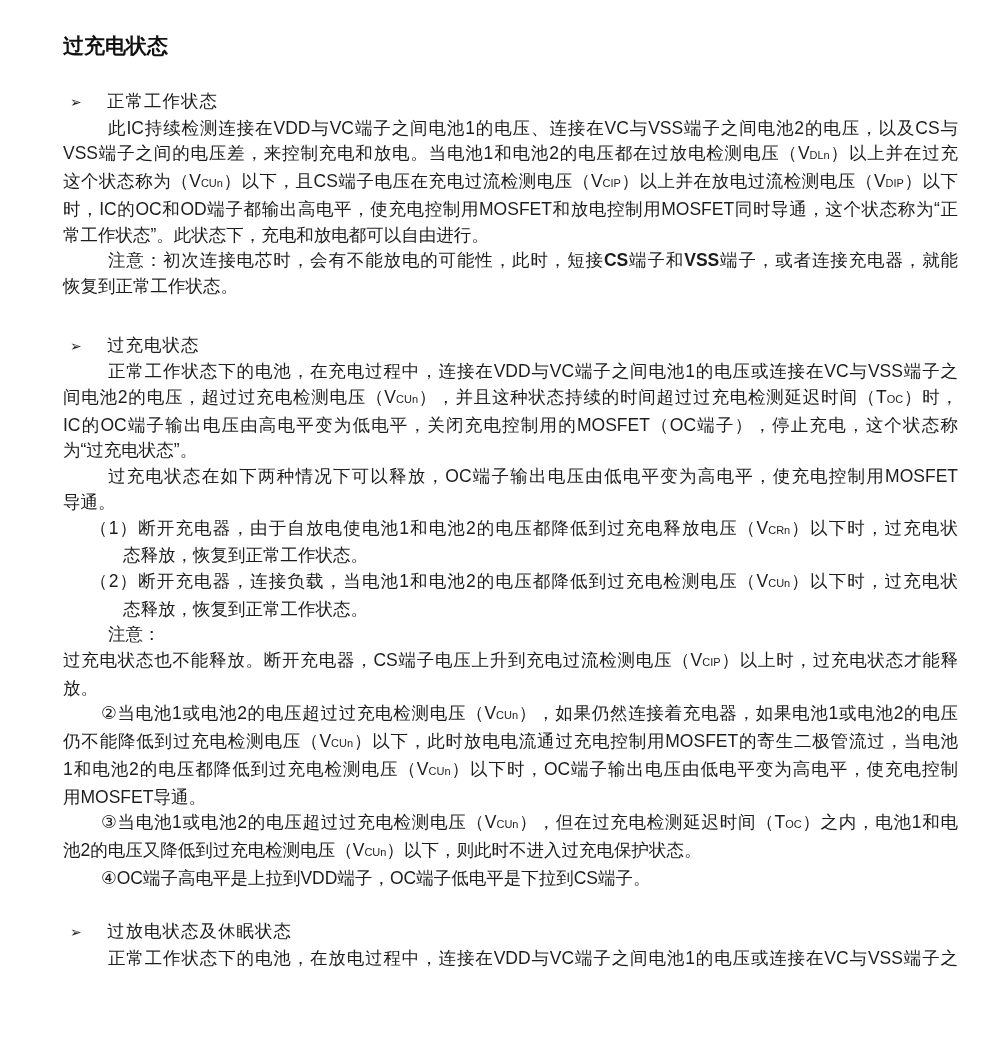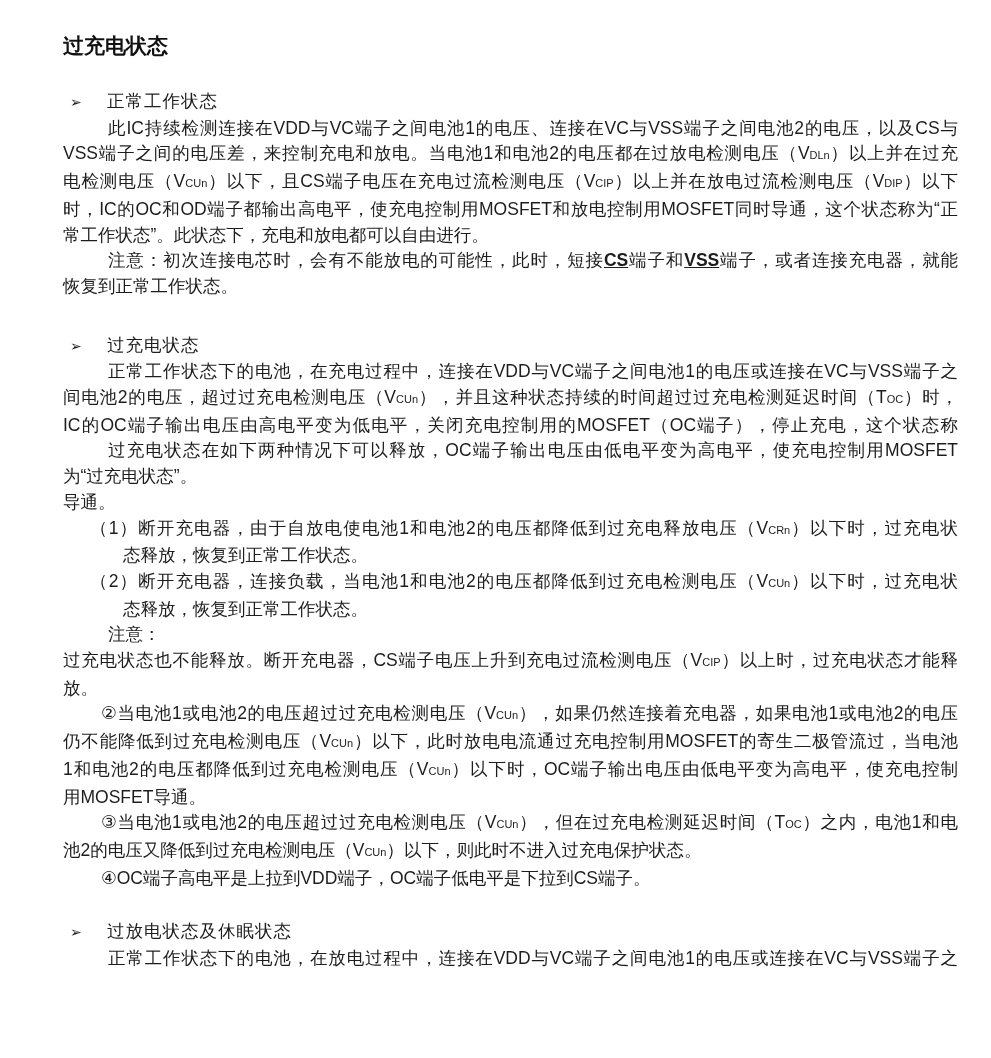--- a/index.html
+++ b/index.html
@@ -5,21 +5,21 @@
   html,body{margin:0;padding:0;}
   body{
     width:991px;height:1058px;overflow:hidden;background:#ffffff;
     font-family:"Liberation Sans","DejaVu Sans",sans-serif;
     color:#1d1d1d;
   }
   .page{padding:3px 33px 0 63px;box-sizing:border-box;width:991px;}
   .line{font-size:17.5px;line-height:25.7px;white-space:normal;}
   .full{text-align:justify;text-align-last:justify;-moz-text-align-last:justify;}
   .sub{font-size:11px;position:relative;top:0;letter-spacing:0;}
-  .bold{font-weight:700;text-decoration:underline;}
+  .bold{font-weight:700;}
   .i-first{padding-left:45px;}
   .i-num{padding-left:38px;}
   .i-list{padding-left:27px;}
   .i-listcont{padding-left:60px;}
   .heading{font-size:21px;font-weight:700;margin:30px 0 16px 0;color:#111;line-height:26px;}
   .section{margin-top:33px;}
   #sections .section:nth-child(1){margin-top:30px;}
   #sections .section:nth-child(3){margin-top:28px;}
   .sec-title{font-size:17.5px;line-height:25.7px;}
   .bullet{display:inline-block;width:44px;padding-left:7px;box-sizing:border-box;font-size:14px;color:#1d1d1d;}
@@ -29,35 +29,35 @@
 <body>
 
 <div class="page">
   <div class="heading">过充电状态</div>
   <div id="sections">
       <div class="section">
         <div class="sec-title"><span class="bullet">➢</span><span class="sec-title-text">正常工作状态</span></div>
         <div class="sec-body">
           <div class="line full i-first"><span>此IC持续检测连接在VDD与VC端子之间电池1的电压、连接在VC与VSS端子之间电池2的电压，以及CS与</span></div>
           <div class="line full"><span>VSS端子之间的电压差，来控制充电和放电。当电池1和电池2的电压都在过放电检测电压（V</span><span class="sub">DLn</span><span>）以上并在过充</span></div>
-          <div class="line full"><span>电检测电压（V</span><span class="sub">CUn</span><span>）以下，且CS端子电压在充电过流检测电压（V</span><span class="sub">CIP</span><span>）以上并在放电过流检测电压（V</span><span class="sub">DIP</span><span>）以下</span></div>
+          <div class="line full"><span>这个状态称为（V</span><span class="sub">CUn</span><span>）以下，且CS端子电压在充电过流检测电压（V</span><span class="sub">CIP</span><span>）以上并在放电过流检测电压（V</span><span class="sub">DIP</span><span>）以下</span></div>
           <div class="line full"><span>时，IC的OC和OD端子都输出高电平，使充电控制用MOSFET和放电控制用MOSFET同时导通，这个状态称为“正</span></div>
           <div class="line"><span>常工作状态”。此状态下，充电和放电都可以自由进行。</span></div>
           <div class="line full i-first"><span>注意：初次连接电芯时，会有不能放电的可能性，此时，短接</span><span class="bold">CS</span><span>端子和</span><span class="bold">VSS</span><span>端子，或者连接充电器，就能</span></div>
           <div class="line"><span>恢复到正常工作状态。</span></div>
         </div>
       </div>
       <div class="section">
         <div class="sec-title"><span class="bullet">➢</span><span class="sec-title-text">过充电状态</span></div>
         <div class="sec-body">
           <div class="line full i-first"><span>正常工作状态下的电池，在充电过程中，连接在VDD与VC端子之间电池1的电压或连接在VC与VSS端子之</span></div>
           <div class="line full"><span>间电池2的电压，超过过充电检测电压（V</span><span class="sub">CUn</span><span>），并且这种状态持续的时间超过过充电检测延迟时间（T</span><span class="sub">OC</span><span>）时，</span></div>
           <div class="line full"><span>IC的OC端子输出电压由高电平变为低电平，关闭充电控制用的MOSFET（OC端子），停止充电，这个状态称</span></div>
+          <div class="line"><span>为“过充电状态”。</span></div>
           <div class="line full i-first"><span>过充电状态在如下两种情况下可以释放，OC端子输出电压由低电平变为高电平，使充电控制用MOSFET</span></div>
-          <div class="line"><span>为“过充电状态”。</span></div>
           <div class="line"><span>导通。</span></div>
           <div class="line full i-list"><span>（1）断开充电器，由于自放电使电池1和电池2的电压都降低到过充电释放电压（V</span><span class="sub">CRn</span><span>）以下时，过充电状</span></div>
           <div class="line i-listcont"><span>态释放，恢复到正常工作状态。</span></div>
           <div class="line full i-list"><span>（2）断开充电器，连接负载，当电池1和电池2的电压都降低到过充电检测电压（V</span><span class="sub">CUn</span><span>）以下时，过充电状</span></div>
           <div class="line i-listcont"><span>态释放，恢复到正常工作状态。</span></div>
           <div class="line i-first"><span>注意：</span></div>
           <div class="line full"><span>过充电状态也不能释放。断开充电器，CS端子电压上升到充电过流检测电压（V</span><span class="sub">CIP</span><span>）以上时，过充电状态才能释</span></div>
           <div class="line"><span>放。</span></div>
           <div class="line full i-num"><span>②当电池1或电池2的电压超过过充电检测电压（V</span><span class="sub">CUn</span><span>），如果仍然连接着充电器，如果电池1或电池2的电压</span></div>
           <div class="line full"><span>仍不能降低到过充电检测电压（V</span><span class="sub">CUn</span><span>）以下，此时放电电流通过充电控制用MOSFET的寄生二极管流过，当电池</span></div>

